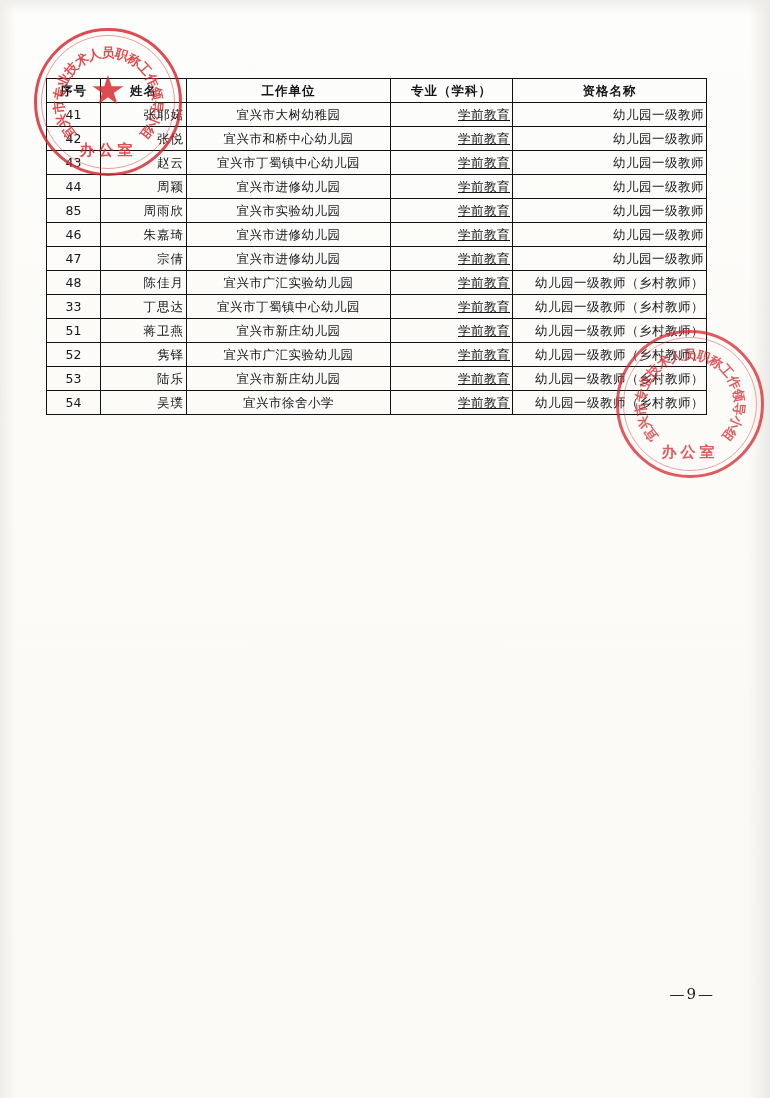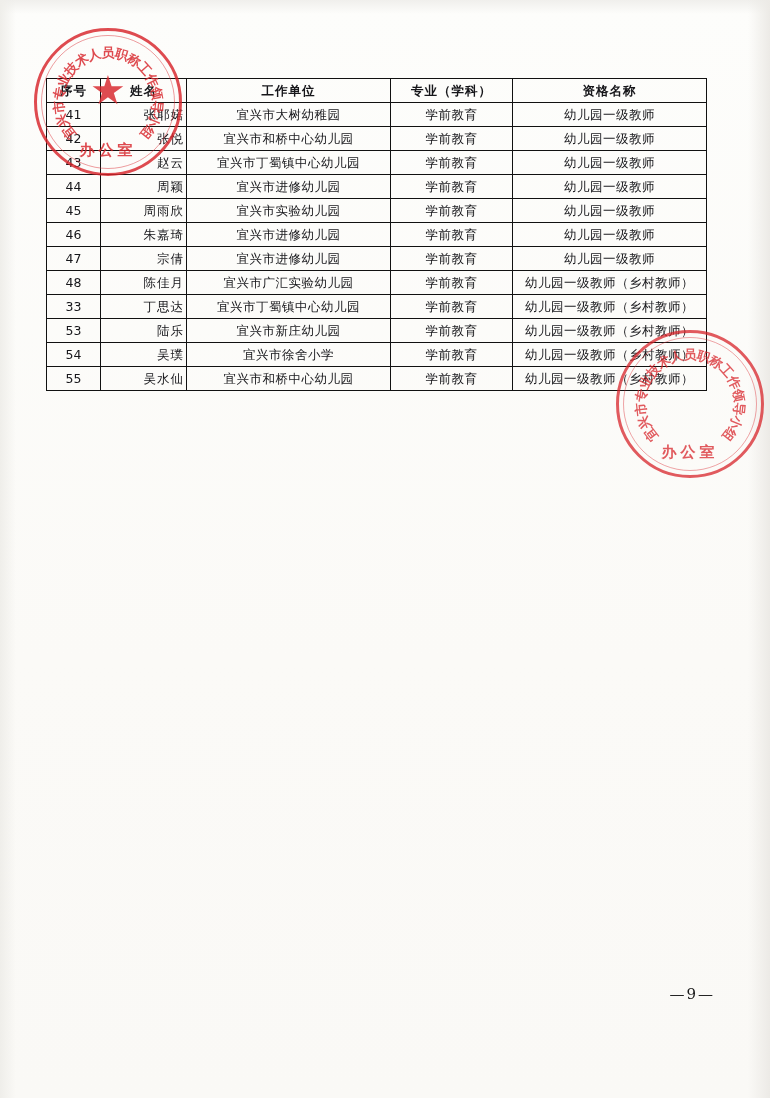--- a/index.html
+++ b/index.html
@@ -66,22 +66,22 @@
   }
   col.c-no    { width: 54px; }
   col.c-name  { width: 86px; }
   col.c-unit  { width: 204px; }
   col.c-major { width: 122px; }
   col.c-qual  { width: 194px; }
 
   td.no    { text-align: center; }
   td.name  { text-align: right; letter-spacing: 1px; }
   td.unit  { text-align: center; padding-left: 6px; letter-spacing: 0.5px; }
-  td.major { text-align: center; letter-spacing: 0.5px; }
-  td.qual  { text-align: center; letter-spacing: 0.5px; }
+  td.major { text-align: right; letter-spacing: 0.5px; text-decoration: underline; }
+  td.qual  { text-align: right; letter-spacing: 0.5px; }
 
   .page-number {
     position: absolute;
     left: 0;
     right: 55px;
     top: 985px;
     text-align: right;
     font-size: 15px;
     color: #1a1a1a;
     letter-spacing: 2px;
@@ -208,21 +208,21 @@
           <td class="qual">幼儿园一级教师</td>
         </tr>
         <tr>
           <td class="no">44</td>
           <td class="name">周颖</td>
           <td class="unit">宜兴市进修幼儿园</td>
           <td class="major">学前教育</td>
           <td class="qual">幼儿园一级教师</td>
         </tr>
         <tr>
-          <td class="no">45</td>
+          <td class="no">85</td>
           <td class="name">周雨欣</td>
           <td class="unit">宜兴市实验幼儿园</td>
           <td class="major">学前教育</td>
           <td class="qual">幼儿园一级教师</td>
         </tr>
         <tr>
           <td class="no">46</td>
           <td class="name">朱嘉琦</td>
           <td class="unit">宜兴市进修幼儿园</td>
           <td class="major">学前教育</td>
@@ -243,37 +243,44 @@
           <td class="qual">幼儿园一级教师（乡村教师）</td>
         </tr>
         <tr>
           <td class="no">33</td>
           <td class="name">丁思达</td>
           <td class="unit">宜兴市丁蜀镇中心幼儿园</td>
           <td class="major">学前教育</td>
           <td class="qual">幼儿园一级教师（乡村教师）</td>
         </tr>
         <tr>
+          <td class="no">51</td>
+          <td class="name">蒋卫燕</td>
+          <td class="unit">宜兴市新庄幼儿园</td>
+          <td class="major">学前教育</td>
+          <td class="qual">幼儿园一级教师（乡村教师）</td>
+        </tr>
+        <tr>
+          <td class="no">52</td>
+          <td class="name">隽铎</td>
+          <td class="unit">宜兴市广汇实验幼儿园</td>
+          <td class="major">学前教育</td>
+          <td class="qual">幼儿园一级教师（乡村教师）</td>
+        </tr>
+        <tr>
           <td class="no">53</td>
           <td class="name">陆乐</td>
           <td class="unit">宜兴市新庄幼儿园</td>
           <td class="major">学前教育</td>
           <td class="qual">幼儿园一级教师（乡村教师）</td>
         </tr>
         <tr>
           <td class="no">54</td>
           <td class="name">吴璞</td>
           <td class="unit">宜兴市徐舍小学</td>
-          <td class="major">学前教育</td>
-          <td class="qual">幼儿园一级教师（乡村教师）</td>
-        </tr>
-        <tr>
-          <td class="no">55</td>
-          <td class="name">吴水仙</td>
-          <td class="unit">宜兴市和桥中心幼儿园</td>
           <td class="major">学前教育</td>
           <td class="qual">幼儿园一级教师（乡村教师）</td>
         </tr>
       </tbody>
   </table>
 
   <div class="page-number">—9—</div>
 
   <div class="seal" id="seal-top">
     <div class="ring"></div>

